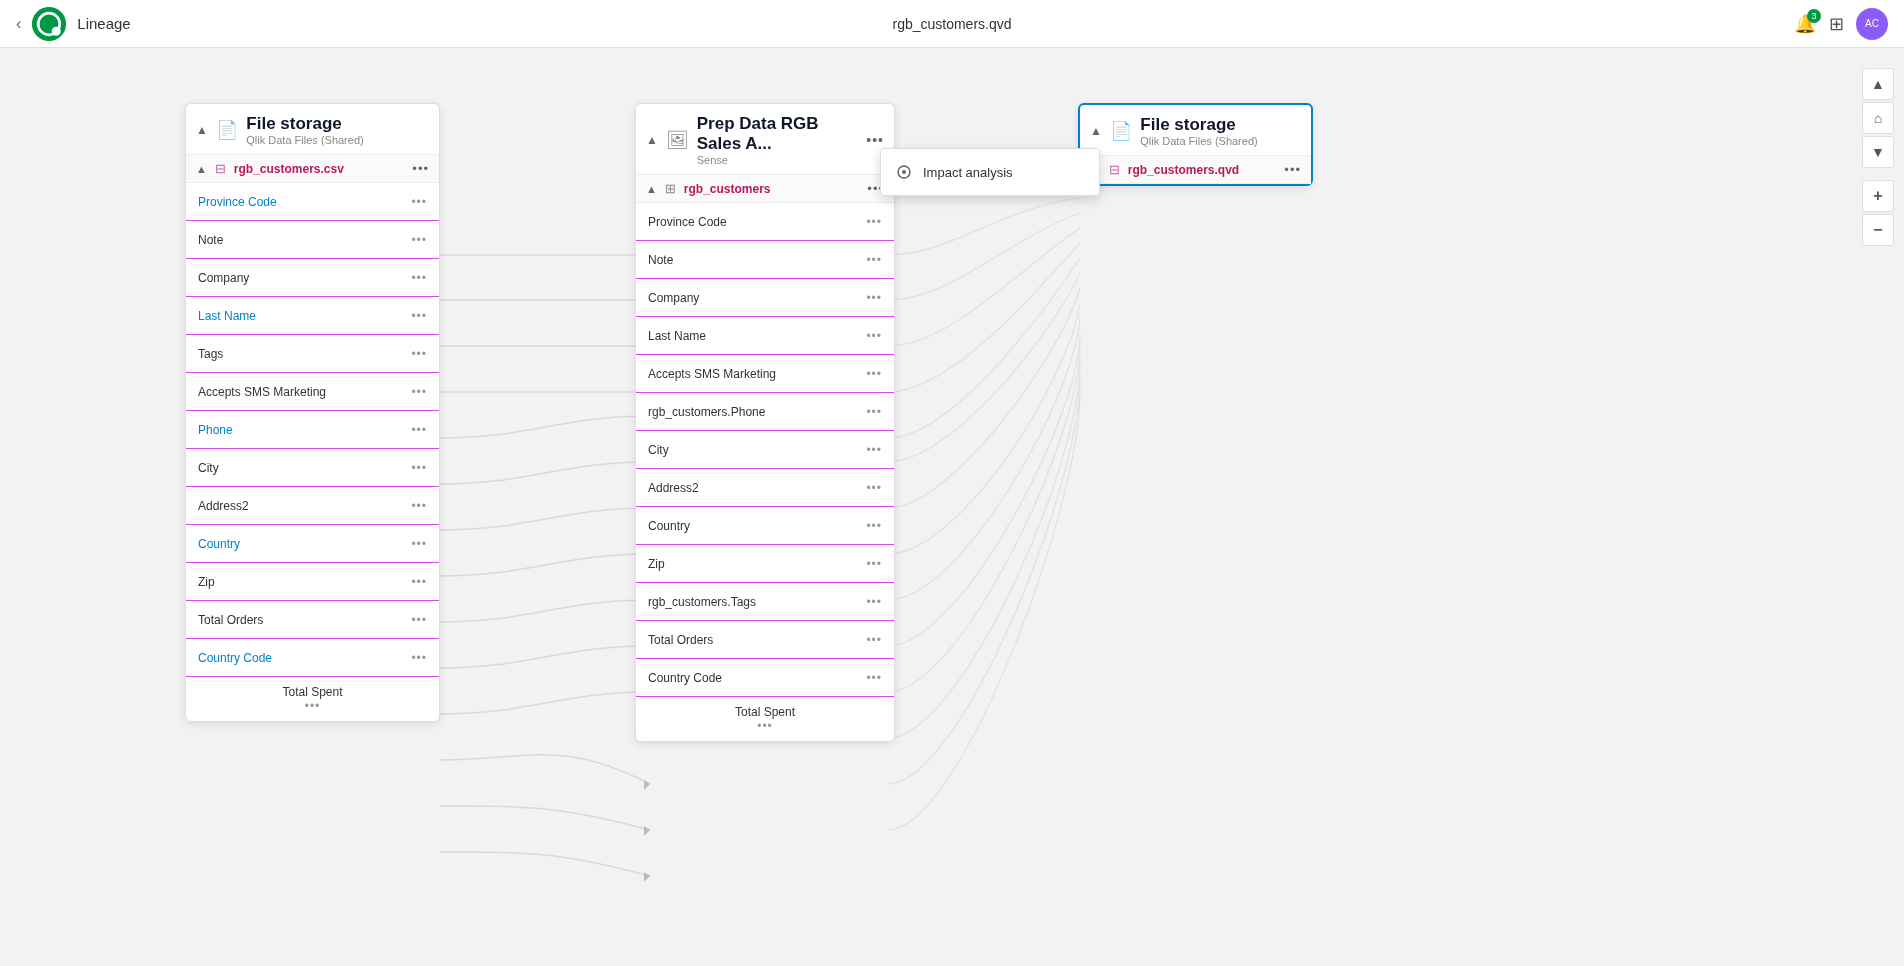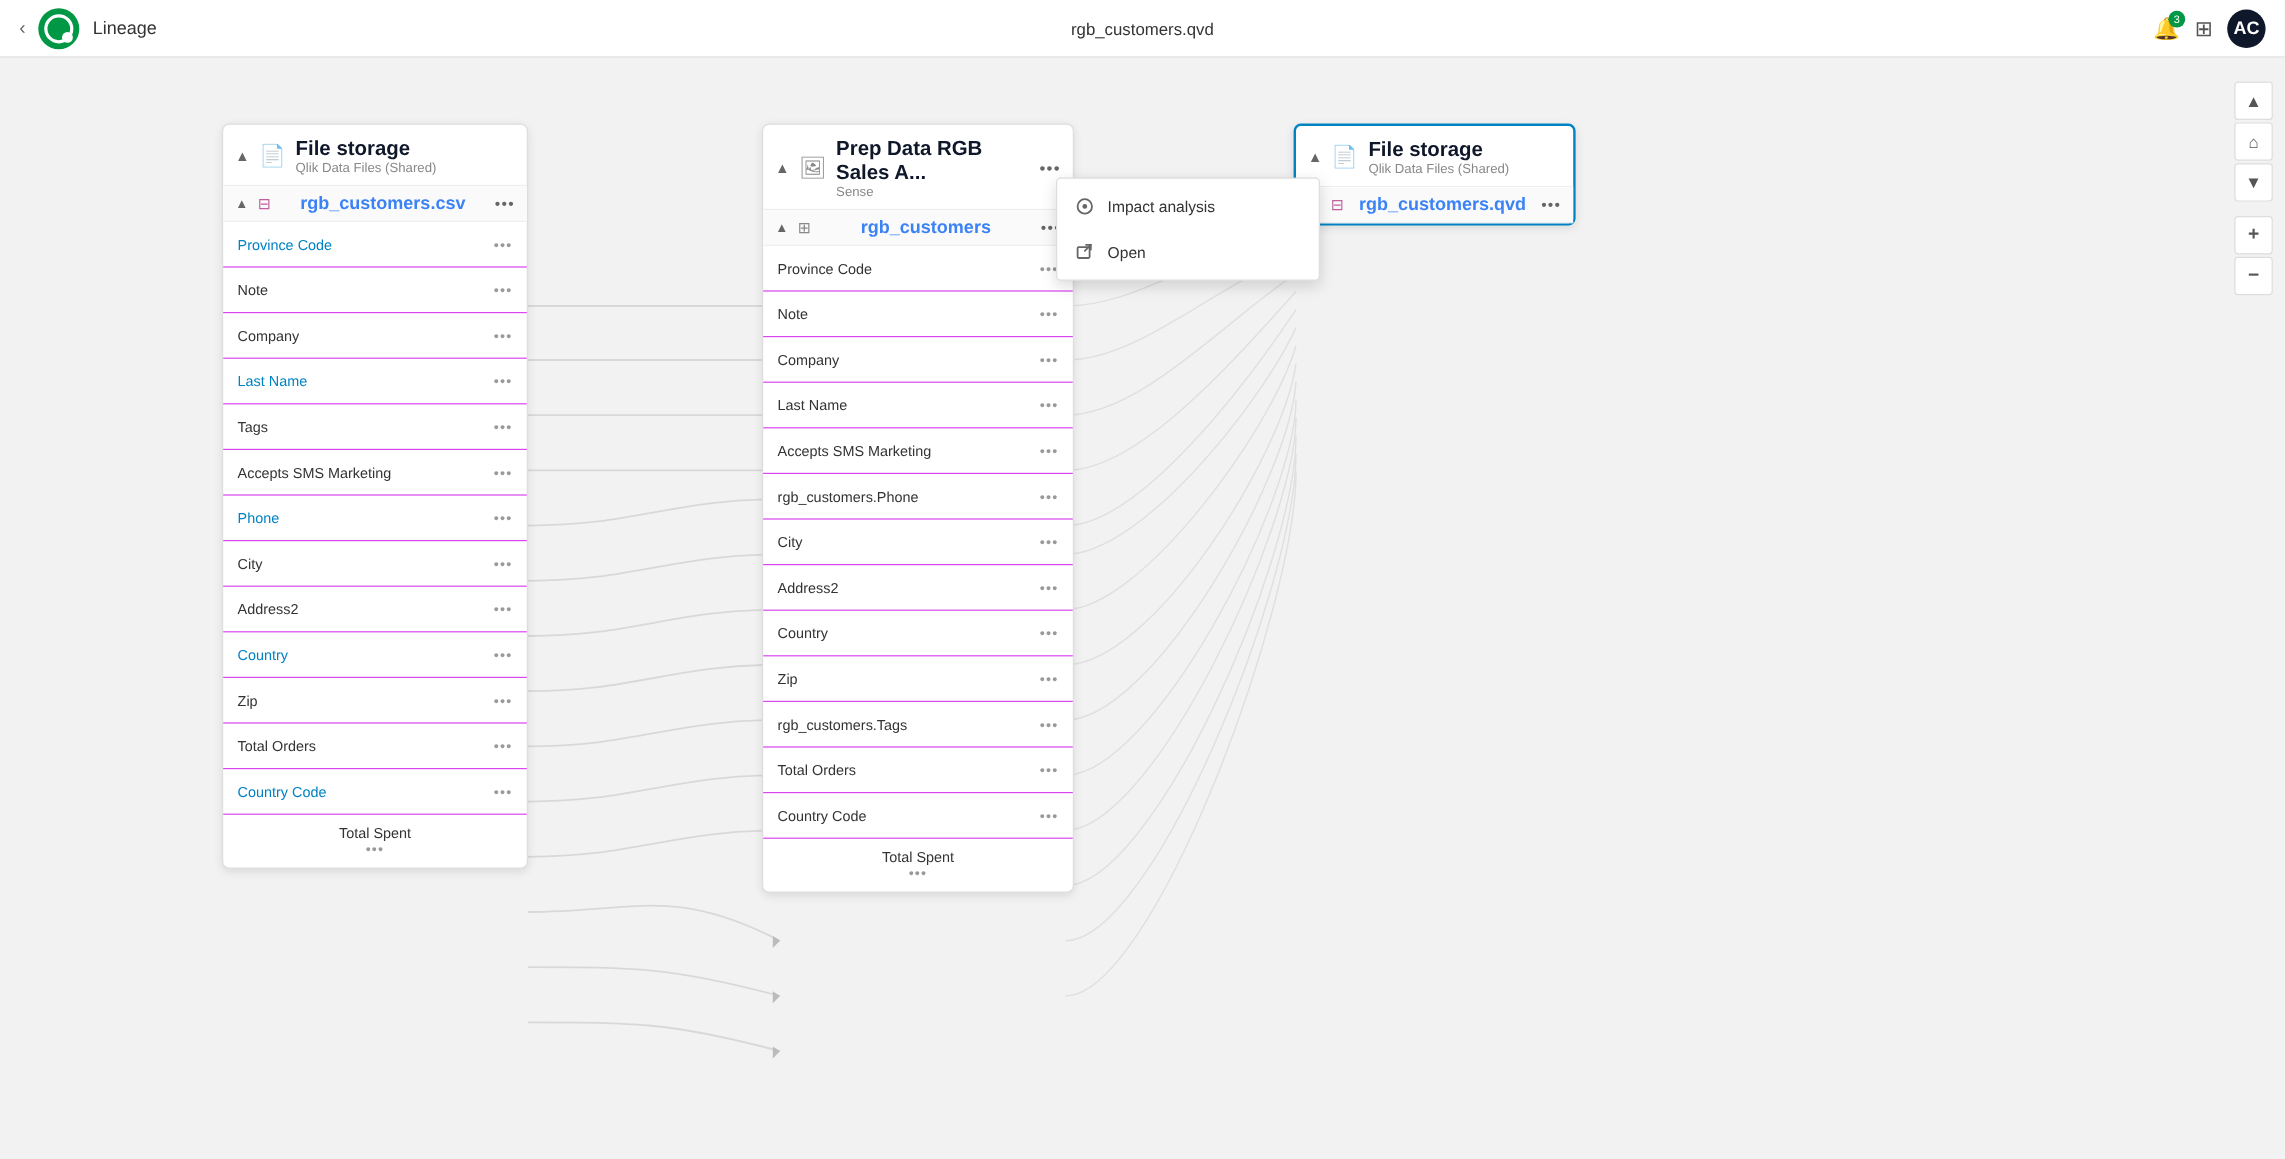--- a/index.html
+++ b/index.html
@@ -14,40 +14,40 @@
     .topbar-left { display: flex; align-items: center; gap: 10px; }
     .topbar-center { position: absolute; left: 50%; transform: translateX(-50%); font-size: 14px; color: #333; font-weight: 500; }
     .topbar-right { display: flex; align-items: center; gap: 12px; }
     .back-btn { background: none; border: none; cursor: pointer; color: #666; font-size: 16px; }
     .qlik-logo { display: flex; align-items: center; gap: 6px; }
     .qlik-logo svg { width: 36px; height: 36px; }
     .lineage-title { font-size: 15px; color: #333; font-weight: 500; }
     .notif-btn { position: relative; background: none; border: none; cursor: pointer; color: #555; font-size: 18px; }
     .notif-badge { position: absolute; top: -4px; right: -4px; background: #009845; color: #fff; font-size: 9px; border-radius: 50%; width: 14px; height: 14px; display: flex; align-items: center; justify-content: center; }
     .grid-btn { background: none; border: none; cursor: pointer; color: #555; font-size: 18px; }
-    .avatar { width: 32px; height: 32px; background: #0f172a; border-radius: 50%; display: flex; align-items: center; justify-content: center; color: #fff; font-size: 15px; font-weight: 700; cursor: pointer; }
+    .avatar { width: 32px; height: 32px; background: #8b5cf6; border-radius: 50%; display: flex; align-items: center; justify-content: center; color: #fff; font-size: 10px; font-weight: 400; cursor: pointer; }
 
     
     .canvas { position: relative; width: 100%; height: calc(966px - 48px); background: #f2f2f2; overflow: hidden; }
 
     
     .panel { position: absolute; background: #fff; border: 1px solid #ddd; border-radius: 6px; min-width: 200px; box-shadow: 0 2px 8px rgba(0,0,0,0.1); }
     .panel.highlighted { border: 2px solid #0082c3; }
 
     .panel-header { display: flex; align-items: center; padding: 10px 10px 8px; border-bottom: 1px solid #eee; gap: 8px; }
     .panel-header-info { flex: 1; }
     .panel-header-title { font-size: 17px; font-weight: 600; color: #0f172a; }
     .panel-header-sub { font-size: 11px; color: #888; }
     .panel-header-chevron { background: none; border: none; cursor: pointer; color: #666; font-size: 12px; }
     .panel-header-menu { background: none; border: none; cursor: pointer; color: #666; font-size: 14px; letter-spacing: 1px; }
 
     
     .subpanel-header { display: flex; align-items: center; padding: 6px 10px; border-bottom: 1px solid #eee; gap: 8px; background: #fafafa; }
     .subpanel-chevron { background: none; border: none; cursor: pointer; color: #666; font-size: 11px; }
-    .subpanel-title { flex: 1; font-size: 15px; font-weight: 600; color: #3b82f6; text-align: center; }
+    .subpanel-title { flex: 1; font-size: 12px; font-weight: 600; color: #be185d; }
     .subpanel-menu { background: none; border: none; cursor: pointer; color: #666; font-size: 13px; letter-spacing: 1px; }
 
     
     .field-row { display: flex; align-items: center; justify-content: space-between; padding: 8px 12px; border-bottom: 1px solid #d946ef; min-height: 38px; }
     .field-row:last-child { border-bottom: none; flex-direction: column; }
     .field-name { font-size: 12px; color: #333; }
     .field-name.linked { color: #0082c3; }
     .field-menu { background: none; border: none; cursor: pointer; color: #999; font-size: 12px; letter-spacing: 1px; }
 
     
@@ -340,30 +340,20 @@
   <div class="context-menu" style="left:880px; top:100px;">
     <div class="context-menu-item">
       <span class="context-menu-icon">
         <svg width="16" height="16" viewBox="0 0 16 16" fill="none">
           <circle cx="8" cy="8" r="6" stroke="#666" stroke-width="1.5"></circle>
           <circle cx="8" cy="8" r="2" fill="#666"></circle>
         </svg>
       </span>
       <span>Impact analysis</span>
     </div>
-    <div class="context-menu-item">
-      <span class="context-menu-icon">
-        <svg width="16" height="16" viewBox="0 0 16 16" fill="none">
-          <rect x="2" y="4" width="10" height="9" rx="1" stroke="#666" stroke-width="1.5"></rect>
-          <path d="M9 2h4v4" stroke="#666" stroke-width="1.5" stroke-linecap="round"></path>
-          <line x1="13" y1="2" x2="8" y2="7" stroke="#666" stroke-width="1.5" stroke-linecap="round"></line>
-        </svg>
-      </span>
-      <span>Open</span>
-    </div>
   </div>
 
   <div class="right-controls" style="right:10px; top:20px;">
     <button class="ctrl-btn">▲</button>
     <button class="ctrl-btn">⌂</button>
     <button class="ctrl-btn">▼</button>
     <div class="ctrl-sep"></div>
     <button class="ctrl-btn" style="font-size:16px; font-weight:bold;">+</button>
     <button class="ctrl-btn" style="font-size:16px; font-weight:bold;">−</button>
   </div>

